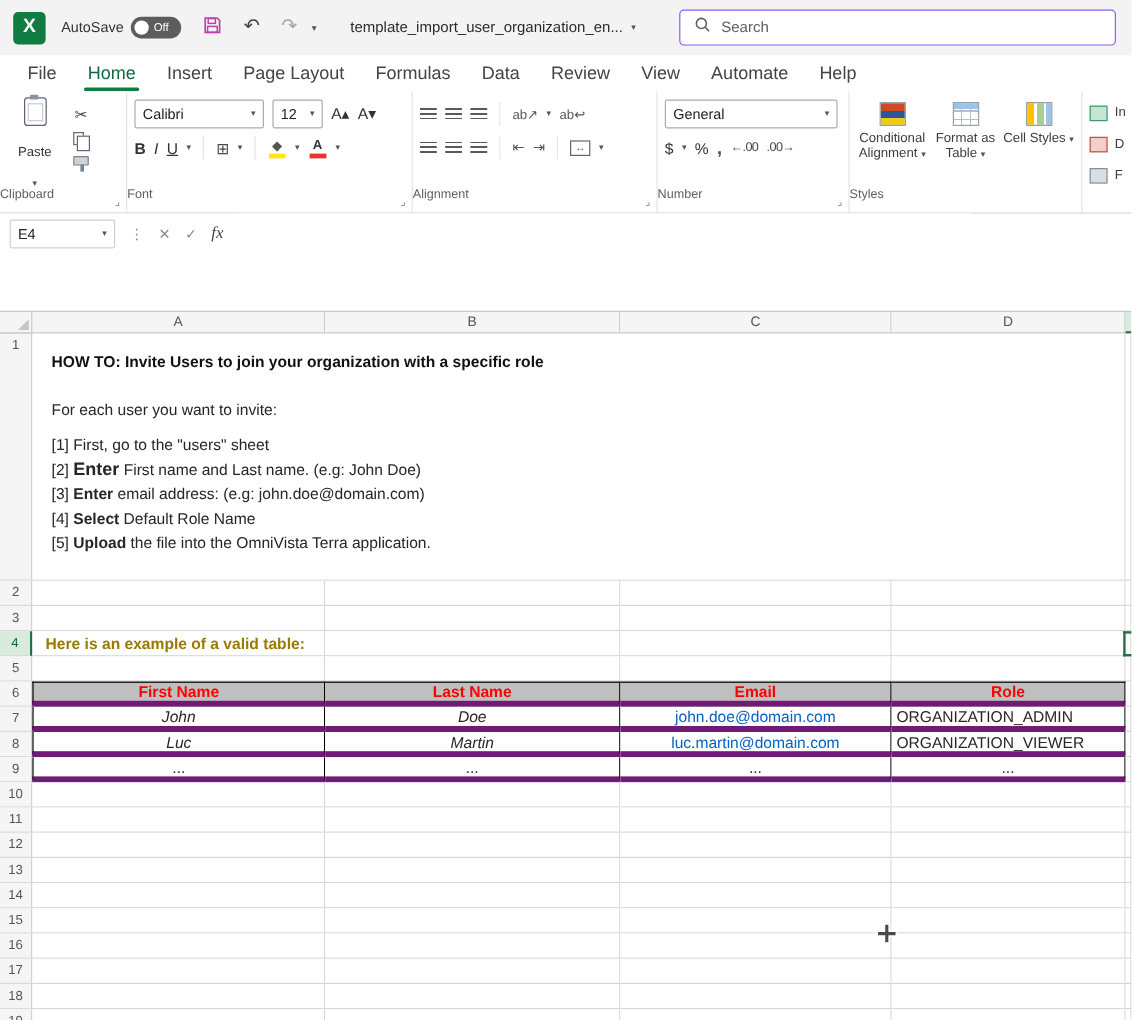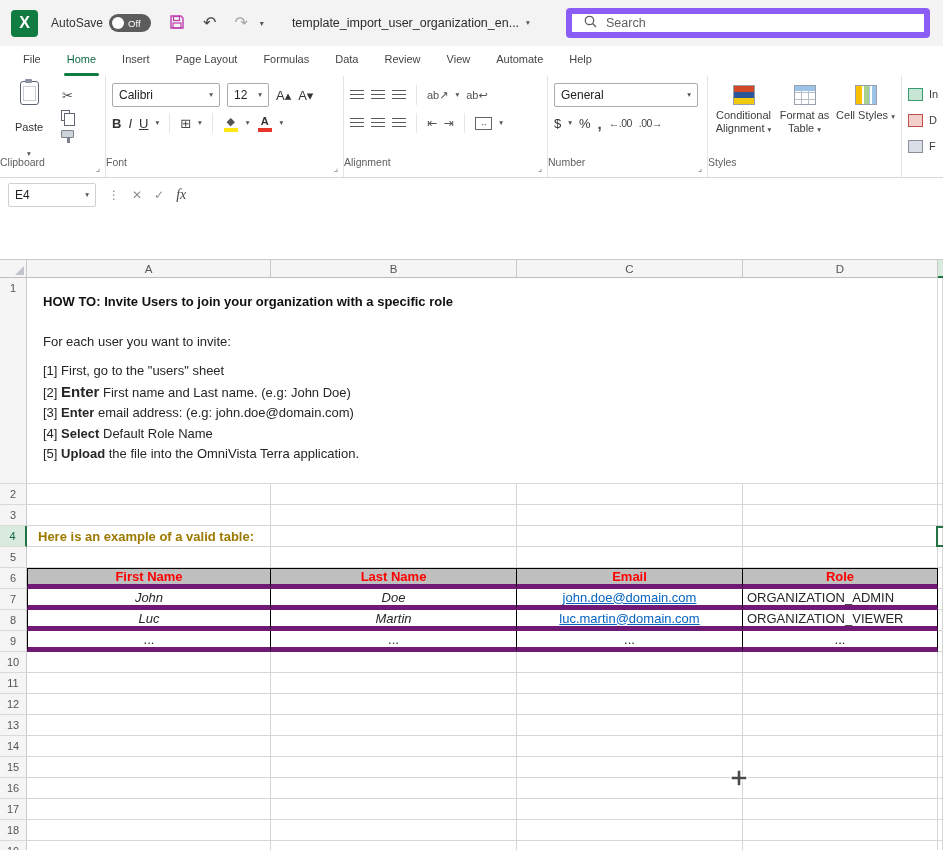--- a/index.html
+++ b/index.html
@@ -14,43 +14,43 @@
          font-weight:bold;font-size:16px;display:flex;align-items:center;justify-content:center;flex:none}
   .autosave{margin-left:13px;font-size:12px;color:#333;display:flex;align-items:center;gap:6px}
   .toggle{width:42px;height:18px;border-radius:9px;background:#5c5c5c;color:#fff;font-size:9.5px;
           display:flex;align-items:center;padding:0 5px 0 3px;gap:4px}
   .knob{width:12px;height:12px;background:#fff;border-radius:50%;flex:none}
   .tb-icon{margin-left:18px;color:#444;font-size:16px;line-height:1}
   .tb-icon.dis{color:#A5A5A5}
   .tb-chev{margin-left:12px;font-size:8px;color:#555}
   .filename{margin-left:28px;font-size:12.5px;color:#2b2b2b;display:flex;align-items:center;gap:7px;white-space:nowrap}
   .chev{font-size:7.5px;color:#555;line-height:1}
-  #searchbox{position:absolute;left:566px;top:8px;width:364px;height:30px;background:#fff;border:6px solid #8b5cf6;
+  #searchbox{position:absolute;left:566px;top:8px;width:364px;height:30px;background:#fff;border:1px solid #8b5cf6;
              border-radius:4px;display:flex;align-items:center;padding-left:12px;gap:9px}
   #searchbox input{border:0;outline:0;font-size:12.5px;width:290px;background:transparent;font-family:inherit;color:#333}
   #searchbox input::placeholder{color:#5f5f5f}
 
   
   #menubar{position:absolute;left:0;top:46px;width:943px;height:30px;background:#FFF;display:flex;align-items:stretch;padding-left:10px}
-  .mtab{padding:7px 13px 0;font-size:11px;color:#444;position:relative;white-space:nowrap}
+  .mtab{padding:7px 13px 0;font-size:15px;color:#444;position:relative;white-space:nowrap}
   .mtab.active{color:#0f6a3f}
   .mtab.active::after{content:"";position:absolute;left:10px;right:10px;bottom:0;height:3px;background:var(--excel_green);border-radius:2px}
 
   
   #ribbon{position:absolute;left:0;top:76px;width:943px;height:102px;background:#FFF;border-bottom:1px solid #D8D8D8;display:flex;overflow:hidden}
   .group{position:relative;height:100%;border-right:1px solid #E4E4E4;padding:5px 6px 18px;flex:none}
   .glabel{position:absolute;bottom:9px;left:0;right:0;text-align:left;font-size:10.5px;color:#5f5f5f;white-space:nowrap}
   .launcher{position:absolute;bottom:4px;right:5px;font-size:9px;color:#777;line-height:1}
   .rrow{display:flex;align-items:center;height:28px;gap:7px}
   .ic{color:#4a4a4a;font-size:13px;line-height:1;display:inline-flex;align-items:center;justify-content:center}
   .vsep{width:1px;height:20px;background:#E6E6E6;margin:0 3px;flex:none}
 
   
   #g-clip{width:106px;display:flex}
-  .paste{display:flex;flex-direction:column;align-items:center;justify-content:space-between;width:46px;height:76px;gap:4px}
+  .paste{display:flex;flex-direction:column;align-items:center;justify-content:flex-start;width:46px;height:76px;gap:16px}
   .clipic{width:19px;height:24px;border:1.5px solid #5b6470;border-radius:3px;background:#fff;position:relative}
   .clipic::before{content:"";position:absolute;left:4px;top:-3px;width:7px;height:4px;background:#8b93a0;border-radius:1px}
   .clipic::after{content:"";position:absolute;left:2px;top:4px;right:2px;bottom:3px;background:#fff;border:1px solid #c8cdd4}
   .lbl{font-size:11px;color:#333}
   .clipcol{display:flex;flex-direction:column;gap:8px;margin-left:9px;margin-top:8px}
   .copyic{width:9px;height:11px;border:1px solid #5f6672;position:relative;background:#fff}
   .copyic::after{content:"";position:absolute;left:2px;top:2px;width:9px;height:11px;border:1px solid #5f6672;background:#fff}
   .paintic{width:13px;height:8px;background:#cfd4db;border:1px solid #7c828d;border-radius:1px;position:relative;margin-top:1px}
   .paintic::after{content:"";position:absolute;left:5px;bottom:-6px;width:3px;height:6px;background:#7c828d}
 
@@ -137,21 +137,21 @@
   .step{font-size:13px;line-height:20.5px;white-space:nowrap}
   .step b{font-weight:700}
   .step.s2 b{font-size:15px}
   .caption{font-weight:700;color:var(--caption_gold);padding-left:11px}
   .tb{border-right:1px solid #000;border-bottom:5px solid #701a75}
   .tb.first{border-left:1px solid #000}
   .rtop .tb{border-top:1px solid #000}
   .tbh{background:var(--table_header_bg);color:var(--header_red);font-weight:700;justify-content:center}
   .names{font-style:italic;justify-content:center}
   .linkcell{justify-content:center}
-  .link{color:var(--link_blue);text-decoration:underline}
+  .link{color:var(--link_blue);}
   .role{justify-content:flex-start;padding-left:4px}
   .dots{justify-content:center}
 
   
   #sel-e4{position:absolute;left:936px;top:526px;width:7px;height:21px;border:2px solid var(--selection_green);border-right:0}
 
   
   #cursor{position:absolute;left:730px;top:769px;pointer-events:none}
 </style>
 </head>

